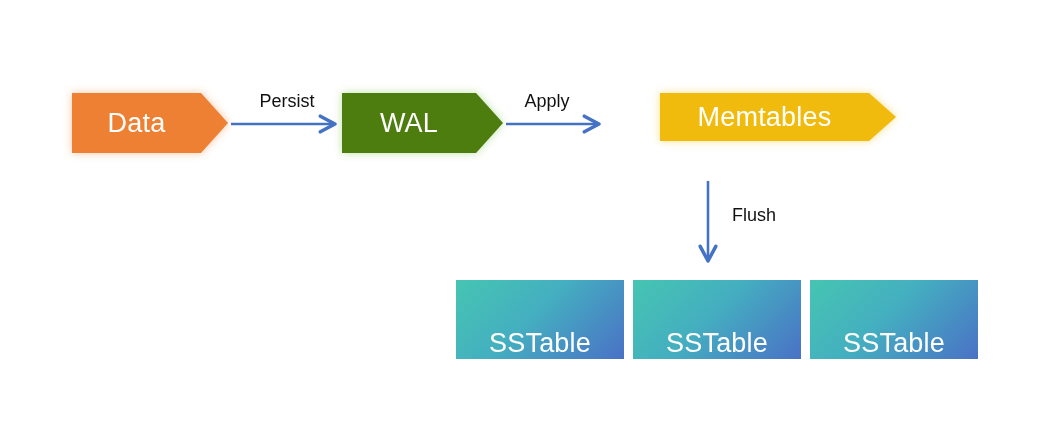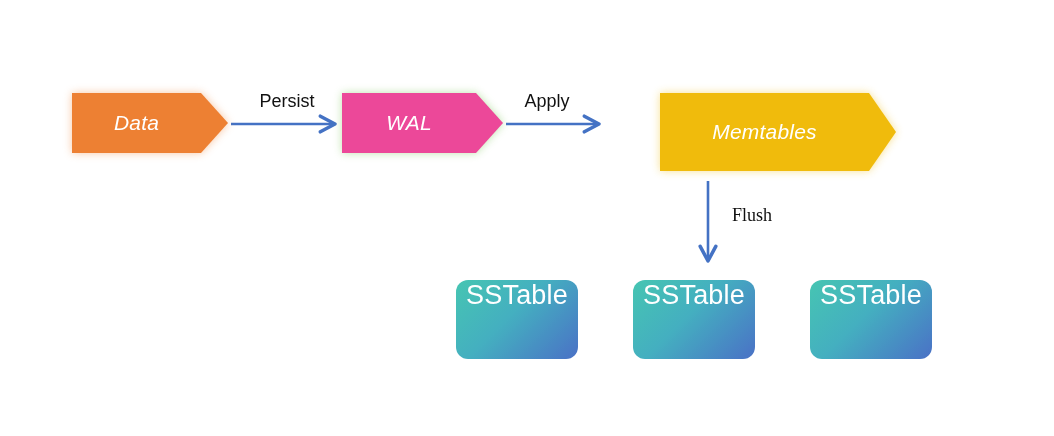--- a/index.html
+++ b/index.html
@@ -12,51 +12,51 @@
     font-family: "Liberation Sans", sans-serif;
   }
 
   
   .pent-wrap { position: absolute; }
   .pent {
     width: 100%; height: 100%;
     clip-path: polygon(0 0, calc(100% - 27px) 0, 100% 50%, calc(100% - 27px) 100%, 0 100%);
     display: flex; align-items: center; justify-content: center;
     padding-right: 27px; box-sizing: border-box;
-    color: #ffffff; font-size: 21px; letter-spacing: .2px; font-style: italic;
+    color: #ffffff; font-size: 27px; letter-spacing: .2px;
   }
   .wrap-data      { left: 72px;  top: 93px; width: 156px; height: 60px;
                     filter: drop-shadow(0 0 4px rgba(237,128,51,.45)); }
   .wrap-wal       { left: 342px; top: 93px; width: 161px; height: 60px;
                     filter: drop-shadow(0 0 4px rgba(111,191,68,.45)); }
-  .wrap-memtables { left: 612px; top: 93px; width: 236px; height: 78px;
+  .wrap-memtables { left: 612px; top: 93px; width: 236px; height: 48px;
                     filter: drop-shadow(0 0 4px rgba(240,187,12,.45)); padding-left: 48px; }
   .fill-data      { background: #ED8033; }
-  .fill-wal       { background: #ec4899; text-align: center; }
+  .fill-wal       { background: #4d7c0f; text-align: center; }
   .fill-memtables { background: #F0BB0C; }
 
   
   .edge-label {
     position: absolute;
     font-size: 18px; color: #111111; white-space: nowrap;
   }
   .lbl-persist { left: 287px; top: 91px; transform: translateX(-50%); }
   .lbl-apply   { left: 547px; top: 91px; transform: translateX(-50%); text-align: right; }
-  .lbl-flush   { left: 732px; top: 205px; font-family: Liberation Serif, serif; }
+  .lbl-flush   { left: 732px; top: 205px; }
 
   
   .arrows { position: absolute; left: 0; top: 0; width: 1054px; height: 436px; pointer-events: none; }
 
   
   .sstable {
     position: absolute;
-    top: 280px; width: 122px; height: 79px;
+    top: 280px; width: 168px; height: 79px;
     background: linear-gradient(135deg, #46C5B2 0%, #44AFC0 45%, #4A71C6 100%);
-    display: flex; align-items: flex-start; justify-content: center;
-    color: #ffffff; font-size: 27px; letter-spacing: .2px; border-radius: 12px;
+    display: flex; align-items: flex-end; justify-content: center;
+    color: #ffffff; font-size: 27px; letter-spacing: .2px;
   }
   .ss-1 { left: 456px; }
   .ss-2 { left: 633px; }
   .ss-3 { left: 810px; }
 </style>
 </head>
 <body>
 
 <div class="canvas">
 

